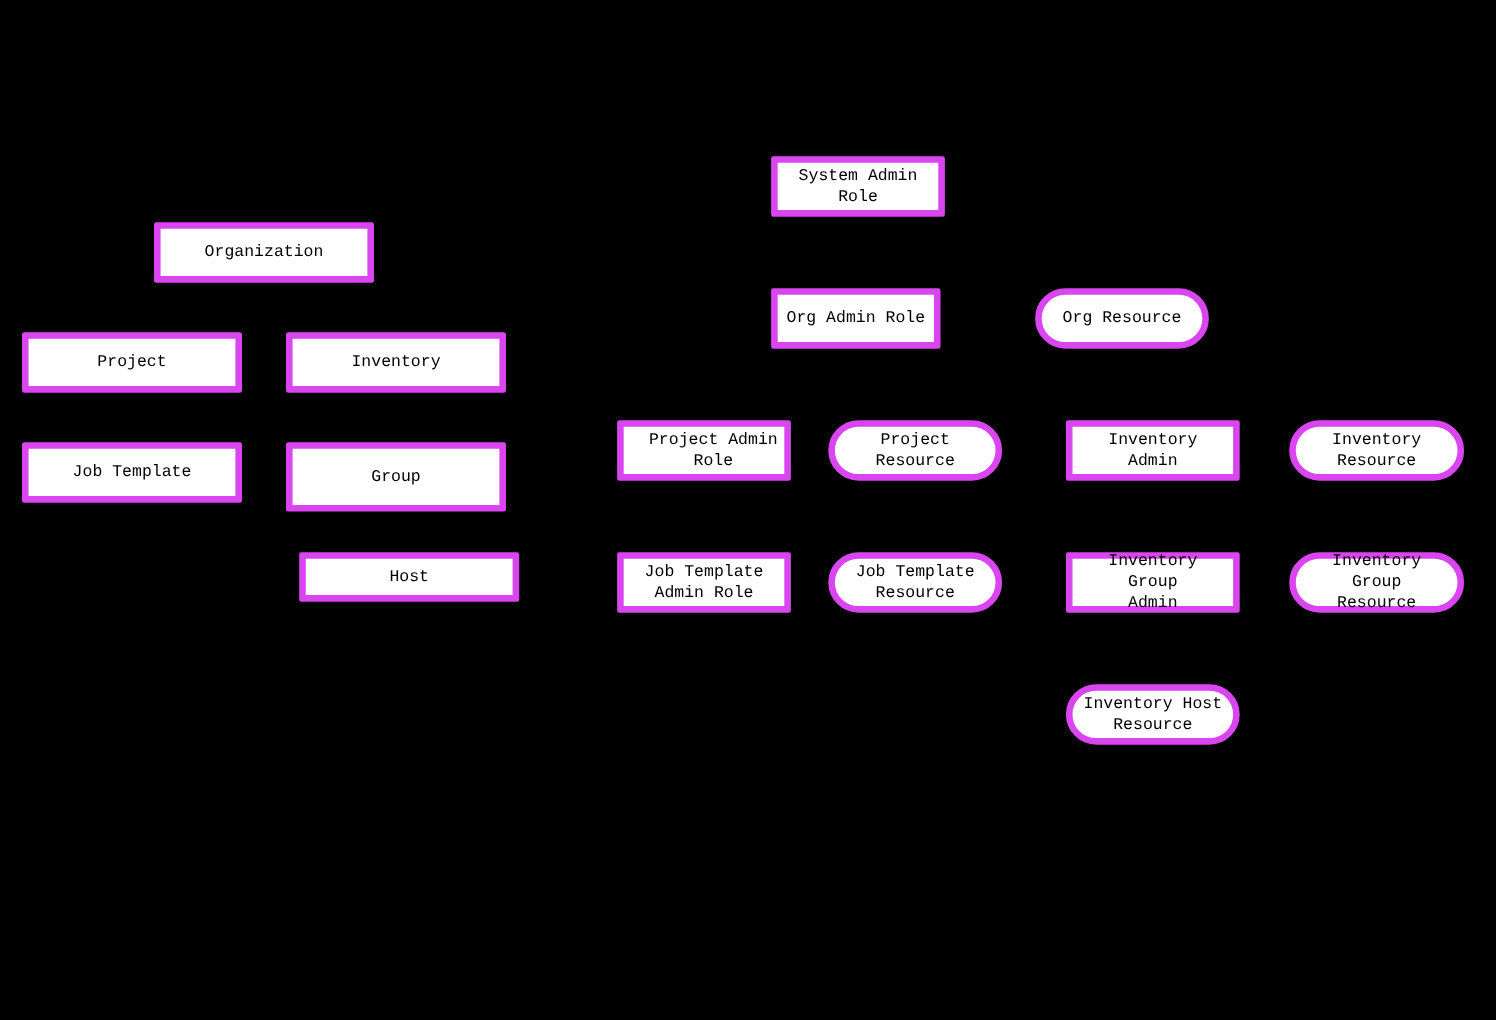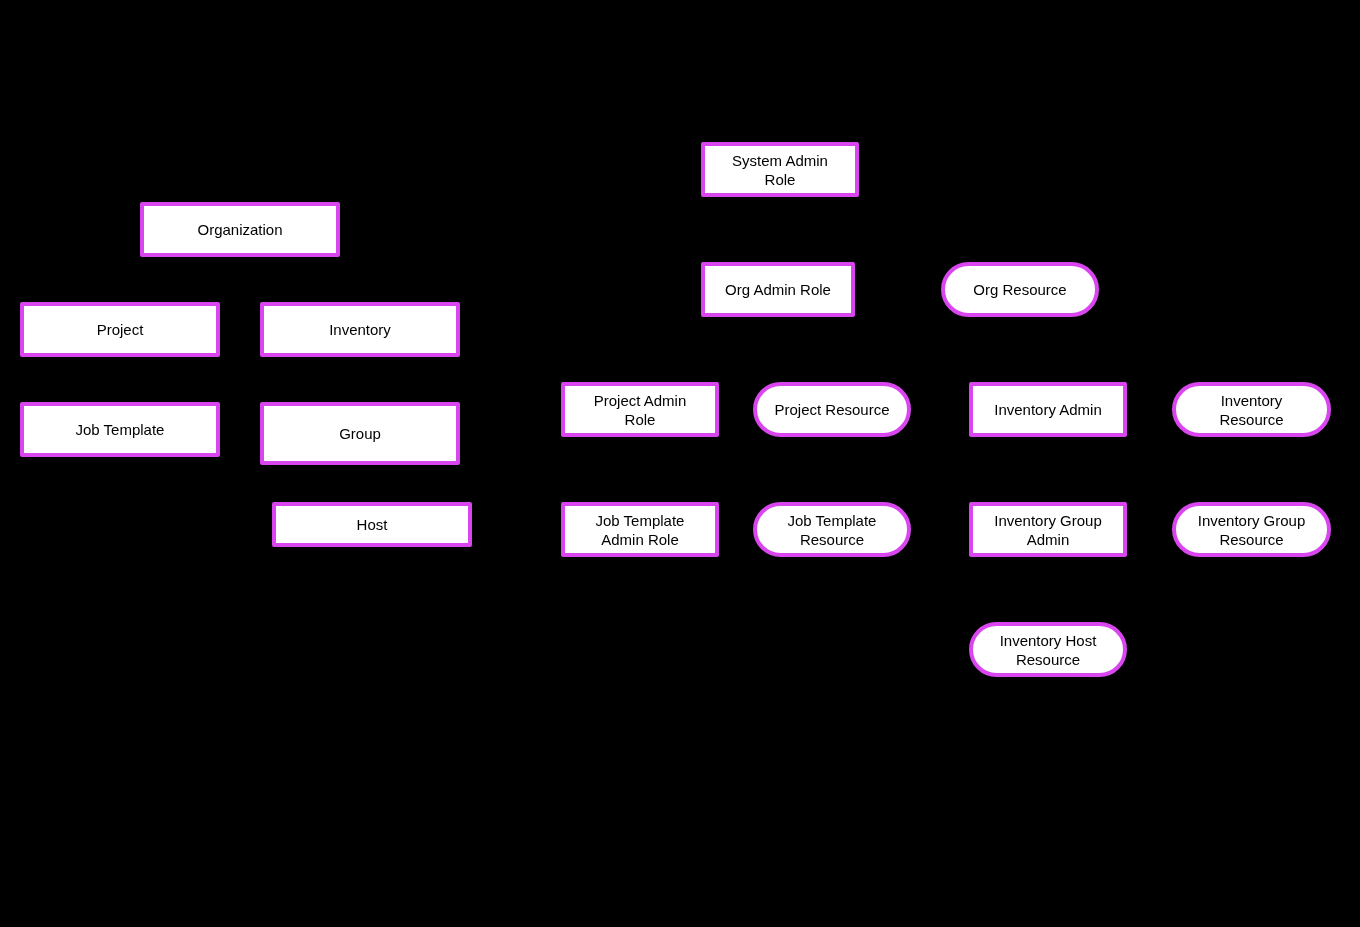--- a/index.html
+++ b/index.html
@@ -20,21 +20,22 @@
     box-sizing: border-box;
     background: #ffffff;
     color: #000000;
     display: flex;
     align-items: center;
     justify-content: center;
     text-align: center;
     font-size: 15px;
     line-height: 19px;
     padding: 2px 6px;
-    border: 4px solid #d946ef;
+    border: 6px solid #d946ef;
+    font-family: Liberation Mono, monospace;
   }
   .rect {
     border-radius: 2px;
   }
   .pill {
     border-radius: 999px;
   }
   .node span {
     display: block;
     white-space: pre-line;
@@ -65,21 +66,21 @@
     <div class="node rect" style="left: 701px; top: 142px; width: 158px; height: 55px;">
       <span>System Admin
 Role</span>
     </div>
     <div class="node rect" style="left: 701px; top: 262px; width: 154px; height: 55px;">
       <span>Org Admin Role</span>
     </div>
     <div class="node pill" style="left: 941px; top: 262px; width: 158px; height: 55px;">
       <span>Org Resource</span>
     </div>
-    <div class="node rect" style="left: 561px; top: 382px; width: 158px; height: 55px;">
+    <div class="node rect" style="left: 561px; top: 382px; width: 158px; height: 55px; justify-content: flex-end;">
       <span>Project Admin
 Role</span>
     </div>
     <div class="node pill" style="left: 753px; top: 382px; width: 158px; height: 55px;">
       <span>Project Resource</span>
     </div>
     <div class="node rect" style="left: 969px; top: 382px; width: 158px; height: 55px;">
       <span>Inventory Admin</span>
     </div>
     <div class="node pill" style="left: 1172px; top: 382px; width: 159px; height: 55px;">

